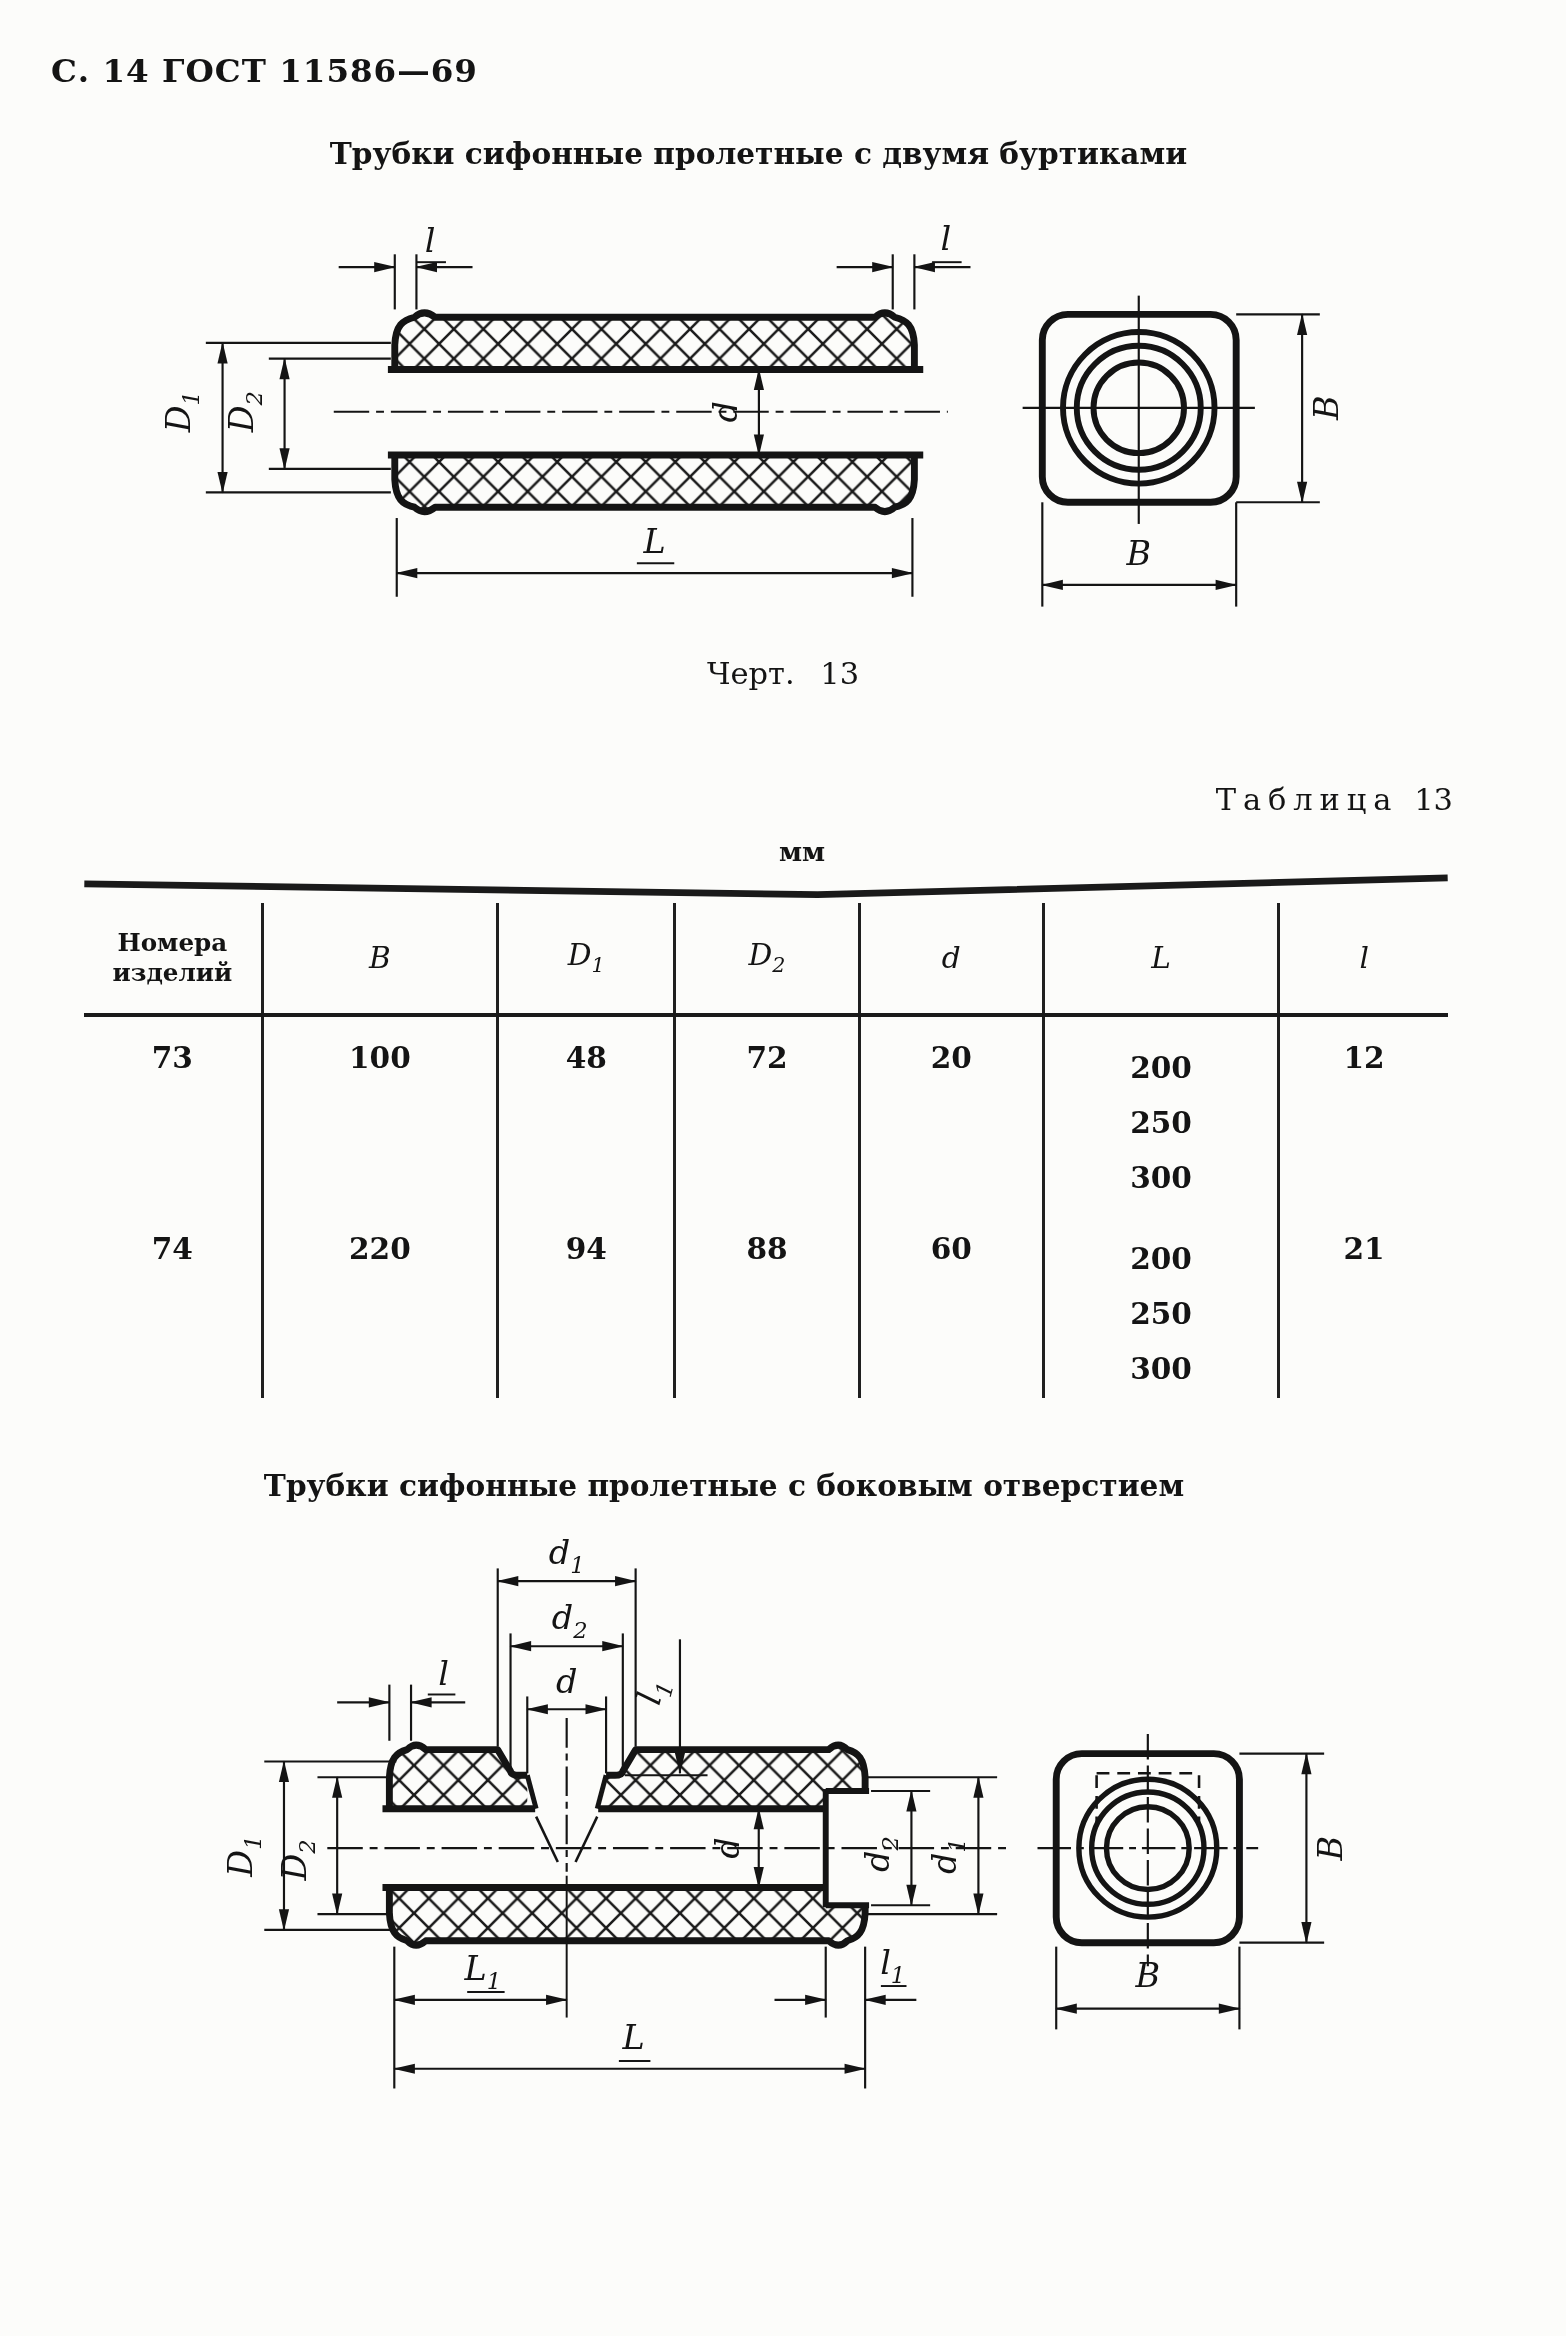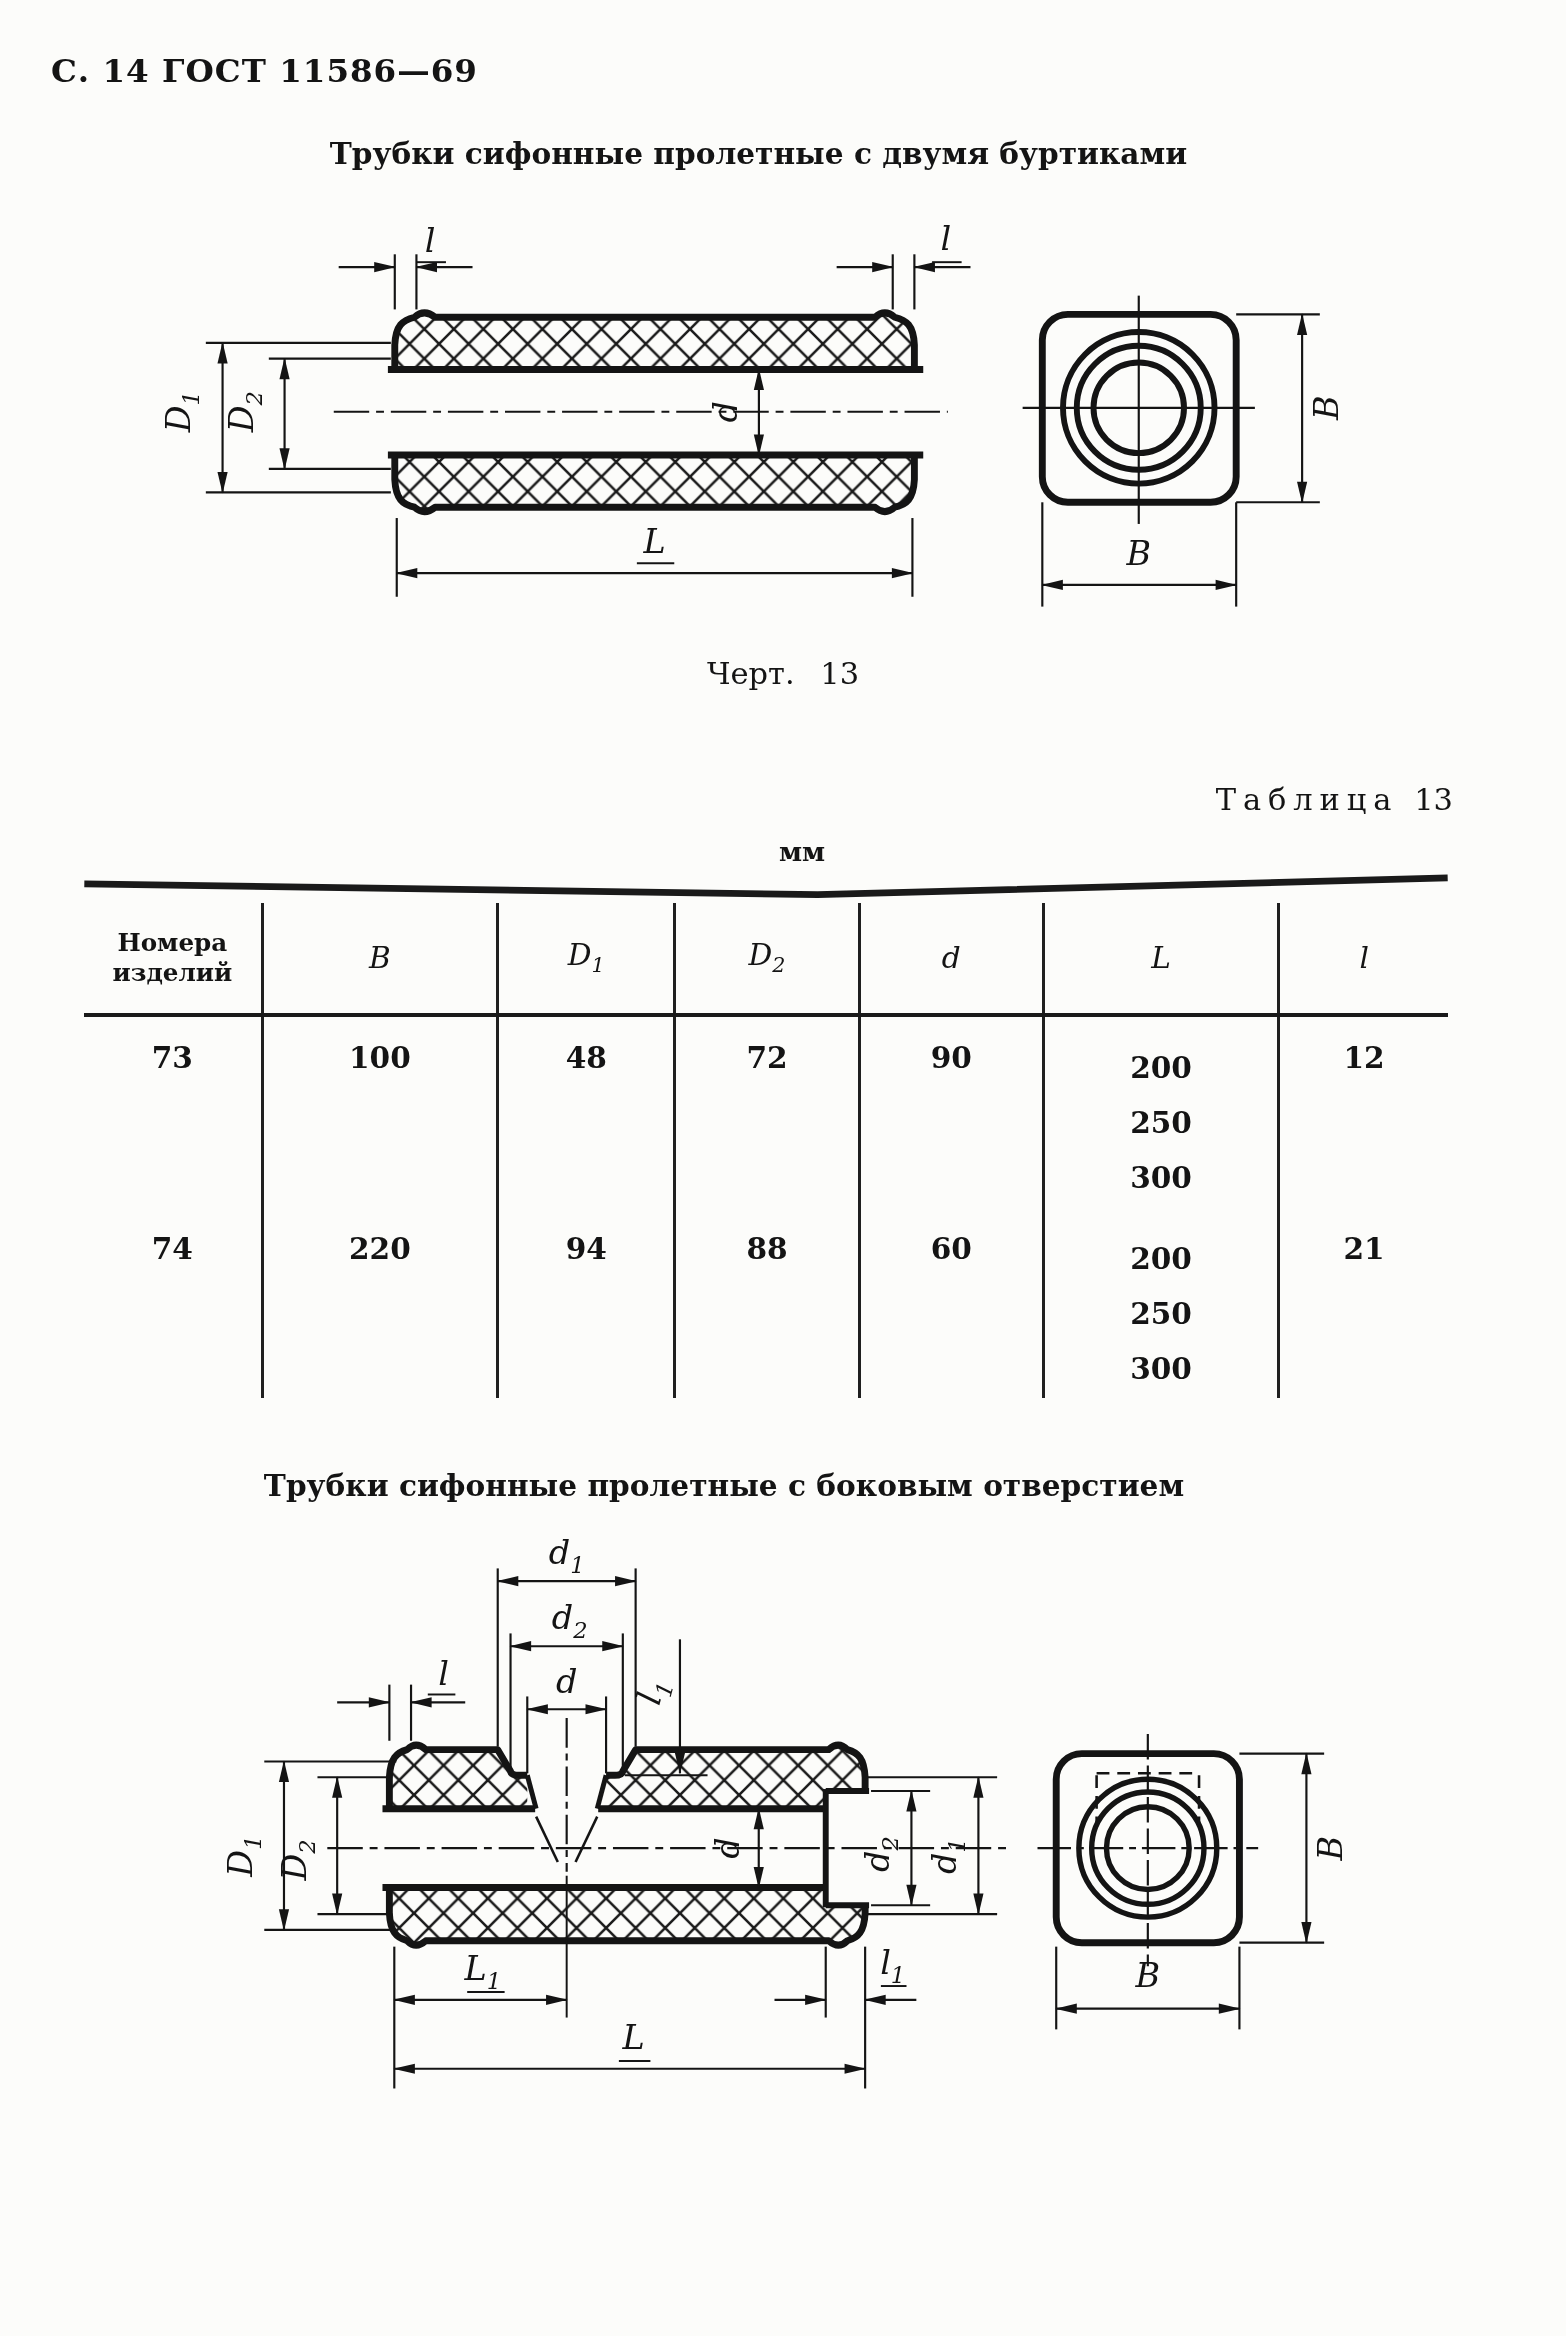--- a/index.html
+++ b/index.html
@@ -168,21 +168,21 @@
           <th class="vline hdr-letter">L</th>
           <th class="vline hdr-letter">l</th>
         </tr>
       </thead>
       <tbody>
         <tr>
           <td>73</td>
           <td class="vline">100</td>
           <td class="vline">48</td>
           <td class="vline">72</td>
-          <td class="vline">90</td>
+          <td class="vline">20</td>
           <td class="vline lcell">
             <div>200</div>
             <div>250</div>
             <div>300</div>
           </td>
           <td class="vline">12</td>
         </tr>
         <tr>
           <td>74</td>
           <td class="vline">220</td>

